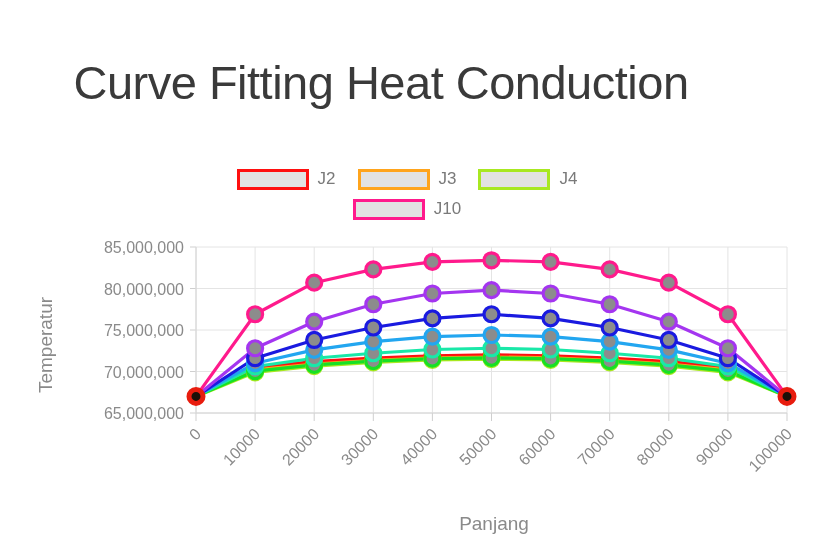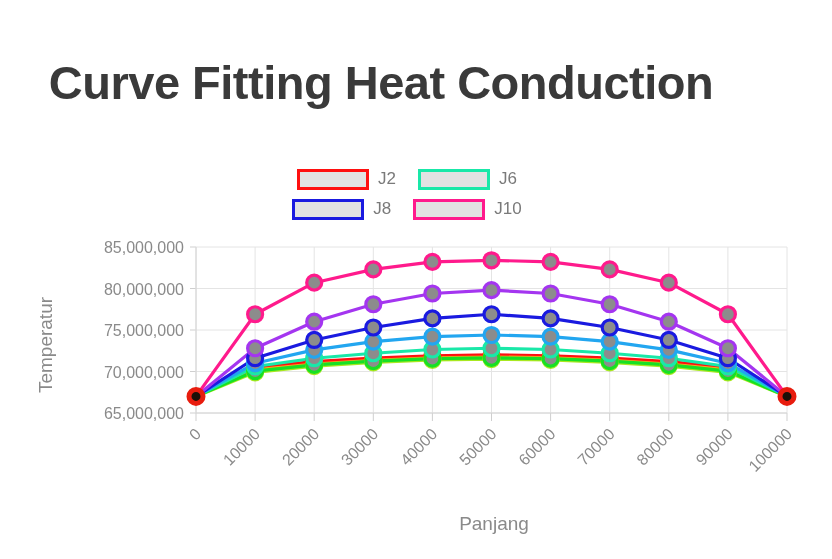--- a/index.html
+++ b/index.html
@@ -21,21 +21,21 @@
     height: 559px;
   }
   #chart-title {
     position: absolute;
     left: 0;
     top: 55px;
     width: 762px;
     text-align: center;
     font-family: "Liberation Sans", sans-serif;
     font-size: 47px;
-    font-weight: bold;
+    font-weight: normal;
     color: #3a3a3a;
     letter-spacing: -0.5px;
     white-space: nowrap;
   }
   #legend {
     position: absolute;
     left: 0;
     top: 164px;
     width: 832px;
   }
@@ -123,29 +123,29 @@
 
   <div id="chart-title">Curve Fitting Heat Conduction</div>
 
   <div id="legend">
       <div class="legend-row">
         <div class="legend-item">
           <div class="legend-swatch" style="border-color: rgb(255, 16, 16);"></div>
           <span class="legend-label">J2</span>
         </div>
         <div class="legend-item">
-          <div class="legend-swatch" style="border-color: rgb(25, 232, 168);"></div>
-          <span class="legend-label">J6</span>
+          <div class="legend-swatch" style="border-color: rgb(255, 164, 28);"></div>
+          <span class="legend-label">J3</span>
+        </div>
+        <div class="legend-item">
+          <div class="legend-swatch" style="border-color: rgb(168, 232, 33);"></div>
+          <span class="legend-label">J4</span>
         </div>
       </div>
       <div class="legend-row">
-        <div class="legend-item">
-          <div class="legend-swatch" style="border-color: rgb(26, 26, 224);"></div>
-          <span class="legend-label">J8</span>
-        </div>
         <div class="legend-item">
           <div class="legend-swatch" style="border-color: rgb(255, 26, 140);"></div>
           <span class="legend-label">J10</span>
         </div>
       </div>
     </div>
 
   <svg id="plot-svg" width="832" height="559">
     <g id="gridlines">
         <line x1="196" y1="413" x2="787" y2="413" class="gridline"></line>

